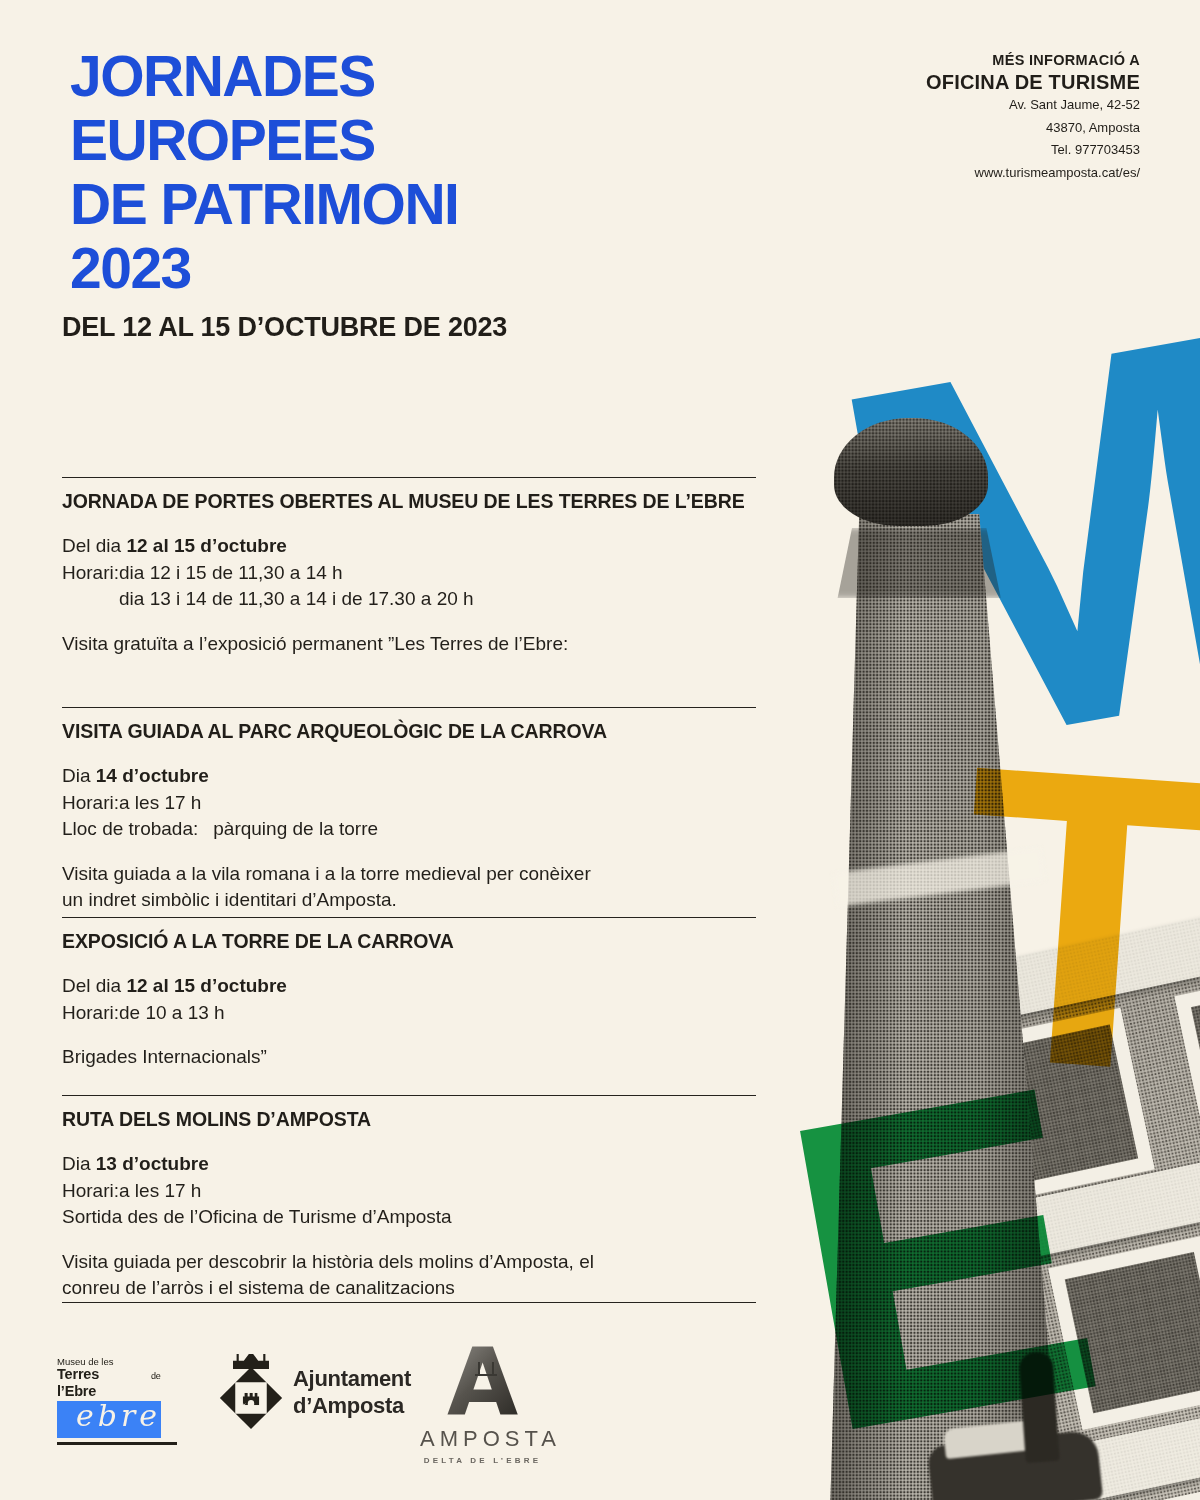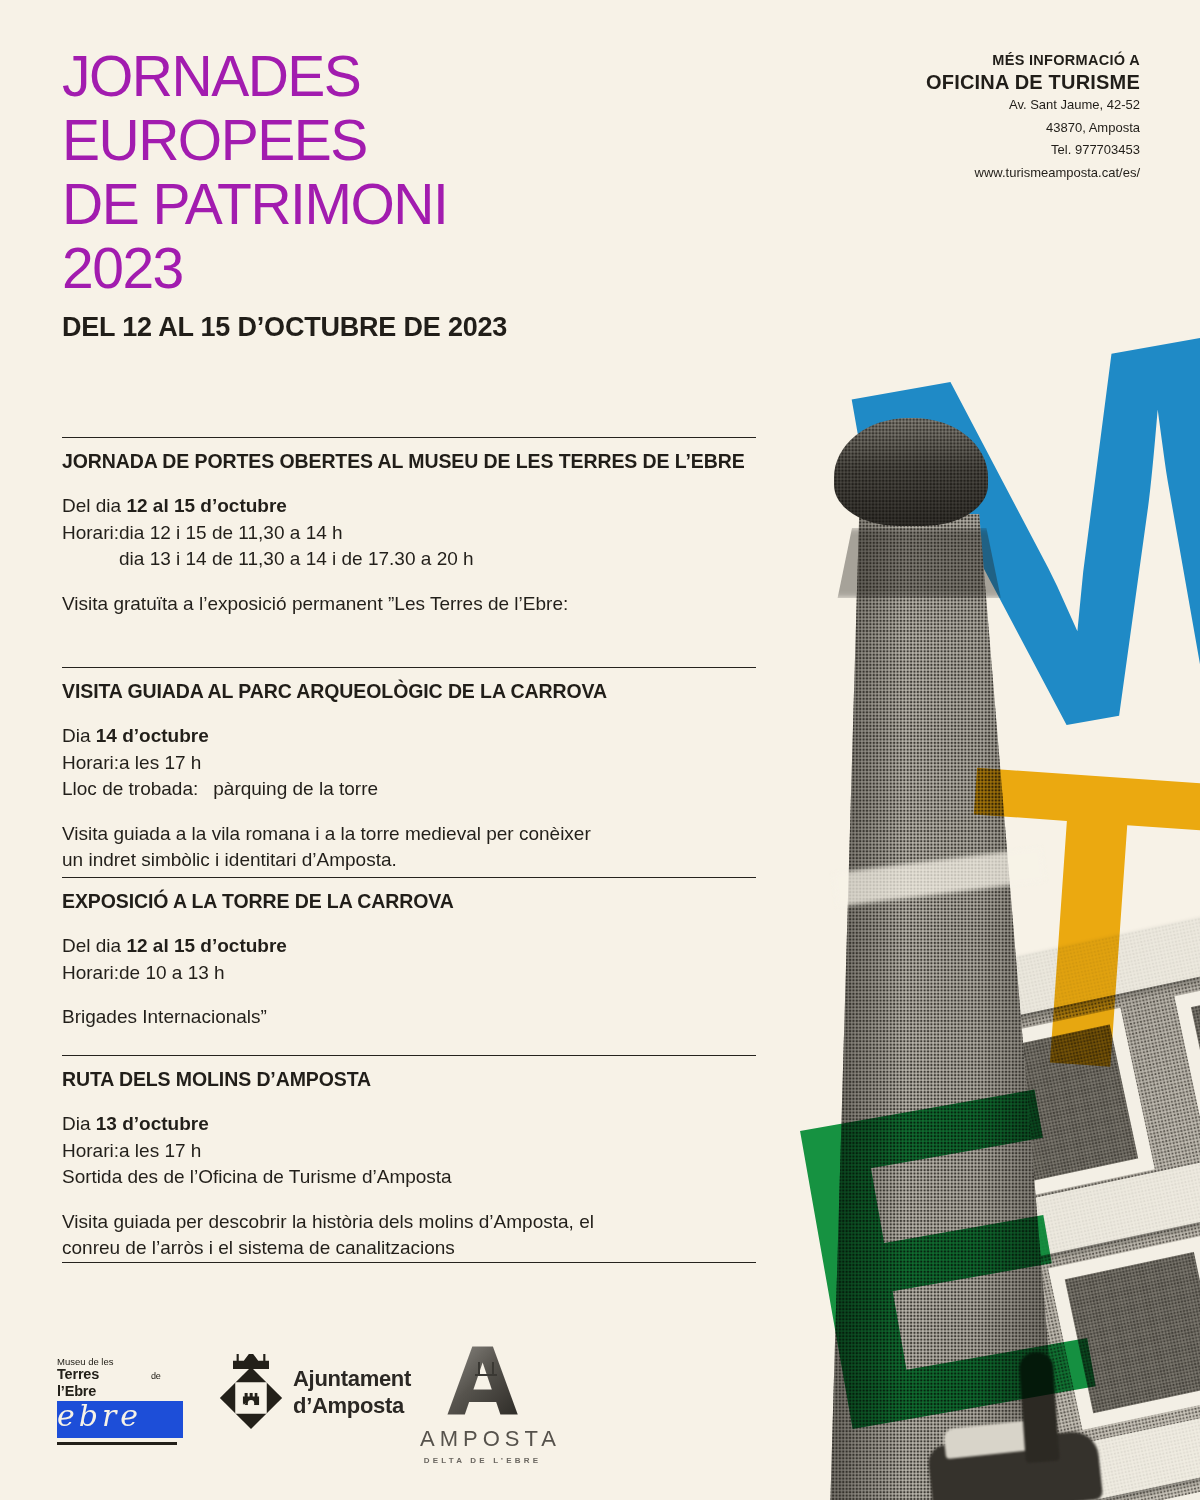--- a/index.html
+++ b/index.html
@@ -67,50 +67,50 @@
     background:#35322c; border-radius:18px 26px 8px 8px; filter:blur(1.2px); transform:rotate(-6deg);
   }
   .car-roof { position:absolute; left:18px; top:-16px; width:110px; height:30px; background:#d8d4c9; border-radius:10px 14px 4px 4px; }
   .person-silhouette {
     position:absolute; left:1022px; top:1352px; width:34px; height:110px; z-index:4;
     background:#2c2923; border-radius:16px 16px 4px 4px; filter:blur(1.3px); transform:rotate(-4deg);
   }
 
   
   .title-block { position:absolute; left:62px; top:44px; z-index:6; }
-  .title-line { font-size:57px; line-height:64px; font-weight:normal; letter-spacing:-1.5px; color:#a21caf; }
+  .title-line { font-size:57px; line-height:64px; font-weight:bold; letter-spacing:-1.5px; color:#1d4ed8;margin-left:8px; }
   .subtitle   { margin-top:12px; font-size:27px; font-weight:bold; letter-spacing:-0.2px; color:#211e19; }
 
   .contact-block { position:absolute; right:60px; top:50px; z-index:6; text-align:right; color:#211e19; }
   .contact-more   { font-size:14.5px; font-weight:bold; letter-spacing:0.3px; line-height:20px; }
   .contact-office { font-size:20px;  font-weight:bold; letter-spacing:0.2px; line-height:24px; }
   .contact-line   { font-size:13px; line-height:22.5px; }
 
   
   .events { position:absolute; left:62px; top:437px; width:694px; z-index:6; }
   .section { border-top:1.6px solid #26231e; padding-top:12px; }
-  .s1 { min-height:230px; } .s2 { min-height:210px; } .s3 { min-height:178px; } .s4 { min-height:204px; }
+  .s1 { min-height:230px;margin-top:40px; } .s2 { min-height:210px; } .s3 { min-height:178px; } .s4 { min-height:204px; }
   .section-title { font-size:19.5px; font-weight:bold; letter-spacing:-0.1px; color:#211e19; }
   .meta { margin-top:20px; font-size:19px; line-height:26.5px; }
   .desc { margin-top:18px; font-size:19px; line-height:26.5px; }
   .kv { display:flex; }
   .kv-label { width:57px; flex:0 0 57px; }
   .kv-inline .kv-label { width:auto; flex:0 0 auto; margin-right:15px; }
   .bold { font-weight:bold; }
   .rule-end { border-top:1.6px solid #26231e; }
 
   
   .logos { position:absolute; left:55px; top:1342px; width:520px; height:130px; z-index:6; color:#232019; }
   .museu-logo { position:absolute; left:2px; top:14px; width:120px; }
   .museu-top  { font-size:9.5px; line-height:11px; }
   .museu-bold { font-size:14.5px; font-weight:bold; line-height:15px; letter-spacing:-0.2px; }
   .museu-bold .mini { font-size:9px; font-weight:normal;padding-left:48px; }
-  .museu-box  { margin-top:2px; width:126px; height:37px; background:#1d4ed8; color:#f7f2e7;
+  .museu-box  { margin-top:2px; width:104px; height:37px; background:#3b82f6; color:#f7f2e7;
                 font-family:"DejaVu Serif", serif; font-style:italic; font-size:30px; line-height:30px;
-                text-align:left; letter-spacing:4px; }
+                text-align:right; letter-spacing:4px; }
   .museu-rule { margin-top:4px; width:120px; height:2.5px; background:#232019; }
 
   .ajuntament-logo { position:absolute; left:168px; top:12px; display:flex; align-items:center; }
   .crest { position:relative; width:56px; height:76px; flex:0 0 56px; }
   .crown { width:36px; height:15px; margin:0 auto; background:#232019;
            clip-path:polygon(0 100%, 0 45%, 10% 45%, 10% 0, 16% 0, 16% 45%, 30% 45%, 44% 0, 56% 0, 70% 45%, 84% 45%, 84% 0, 90% 0, 90% 45%, 100% 45%, 100% 100%); }
   .diamond { position:relative; width:44px; height:44px; margin:7px auto 0; background:#232019; transform:rotate(45deg); }
   .diamond-inner { position:absolute; left:7px; top:7px; width:30px; height:30px; background:#f7f2e7; transform:rotate(-45deg) scale(1.05); }
   .castle { position:absolute; left:7px; top:10px; width:16px; height:12px; background:#232019;
             clip-path:polygon(0 100%, 0 30%, 12% 30%, 12% 0, 30% 0, 30% 30%, 42% 30%, 42% 0, 60% 0, 60% 30%, 72% 30%, 72% 0, 88% 0, 88% 30%, 100% 30%, 100% 100%); }

